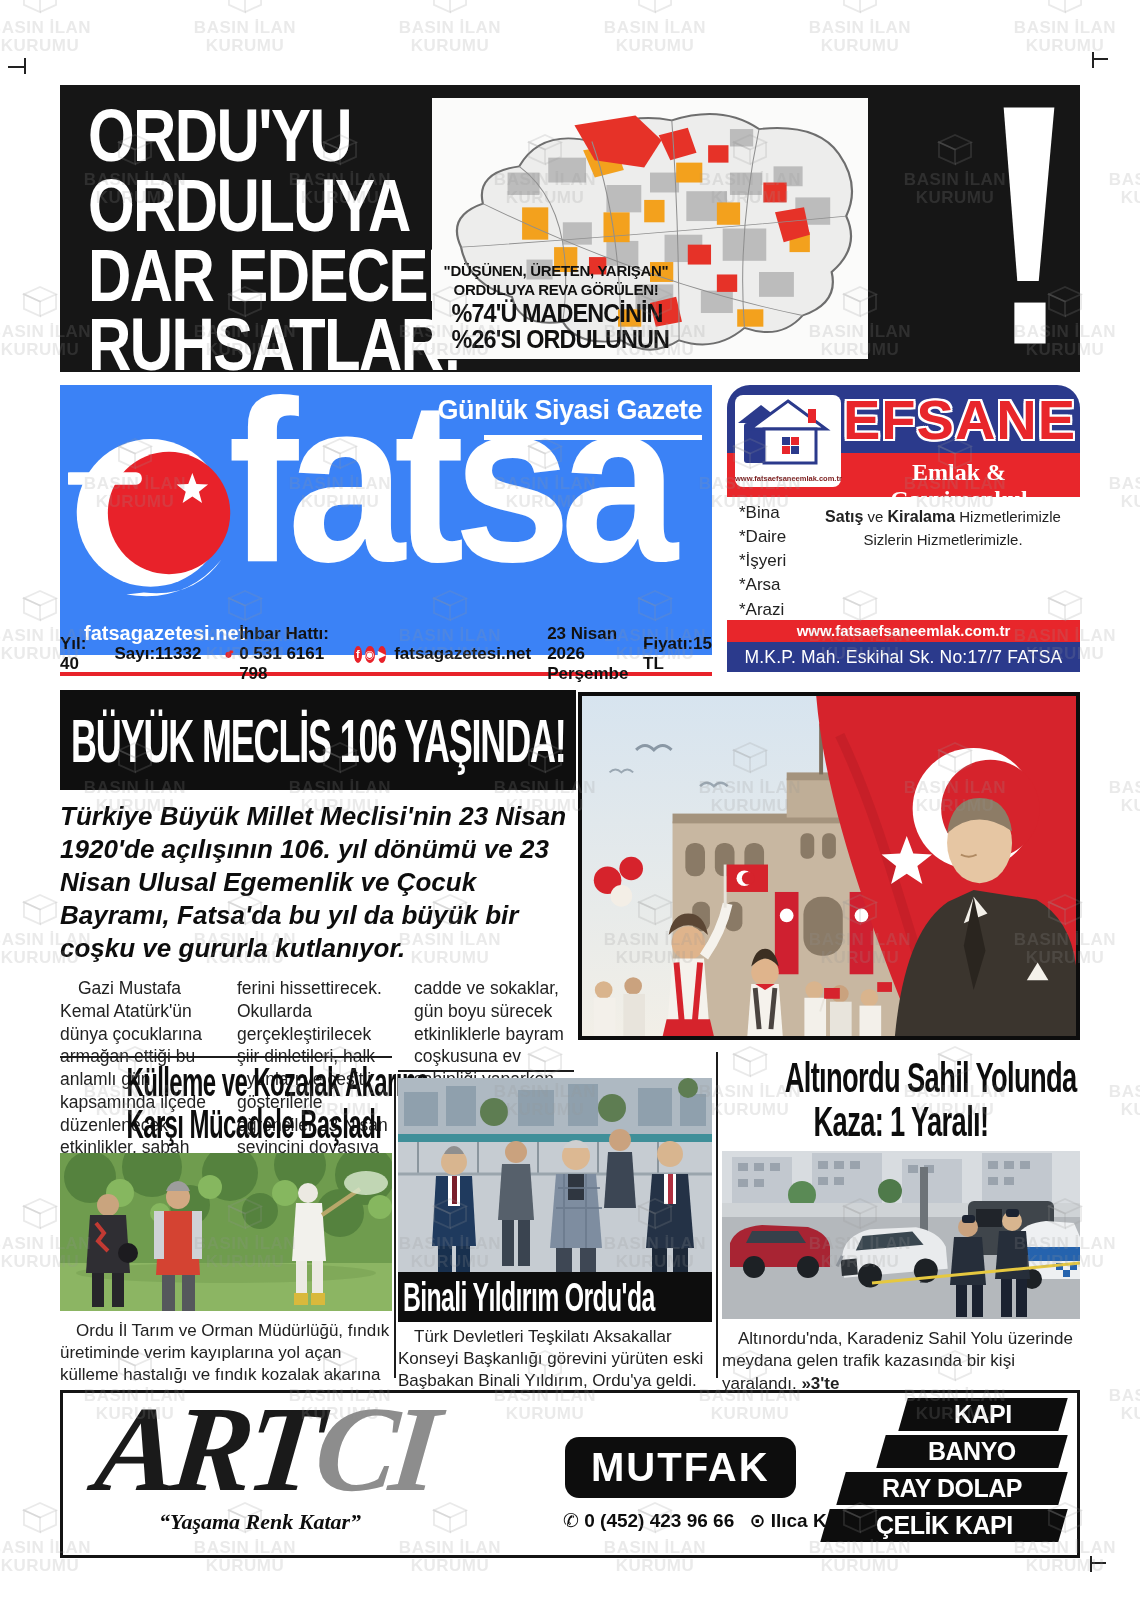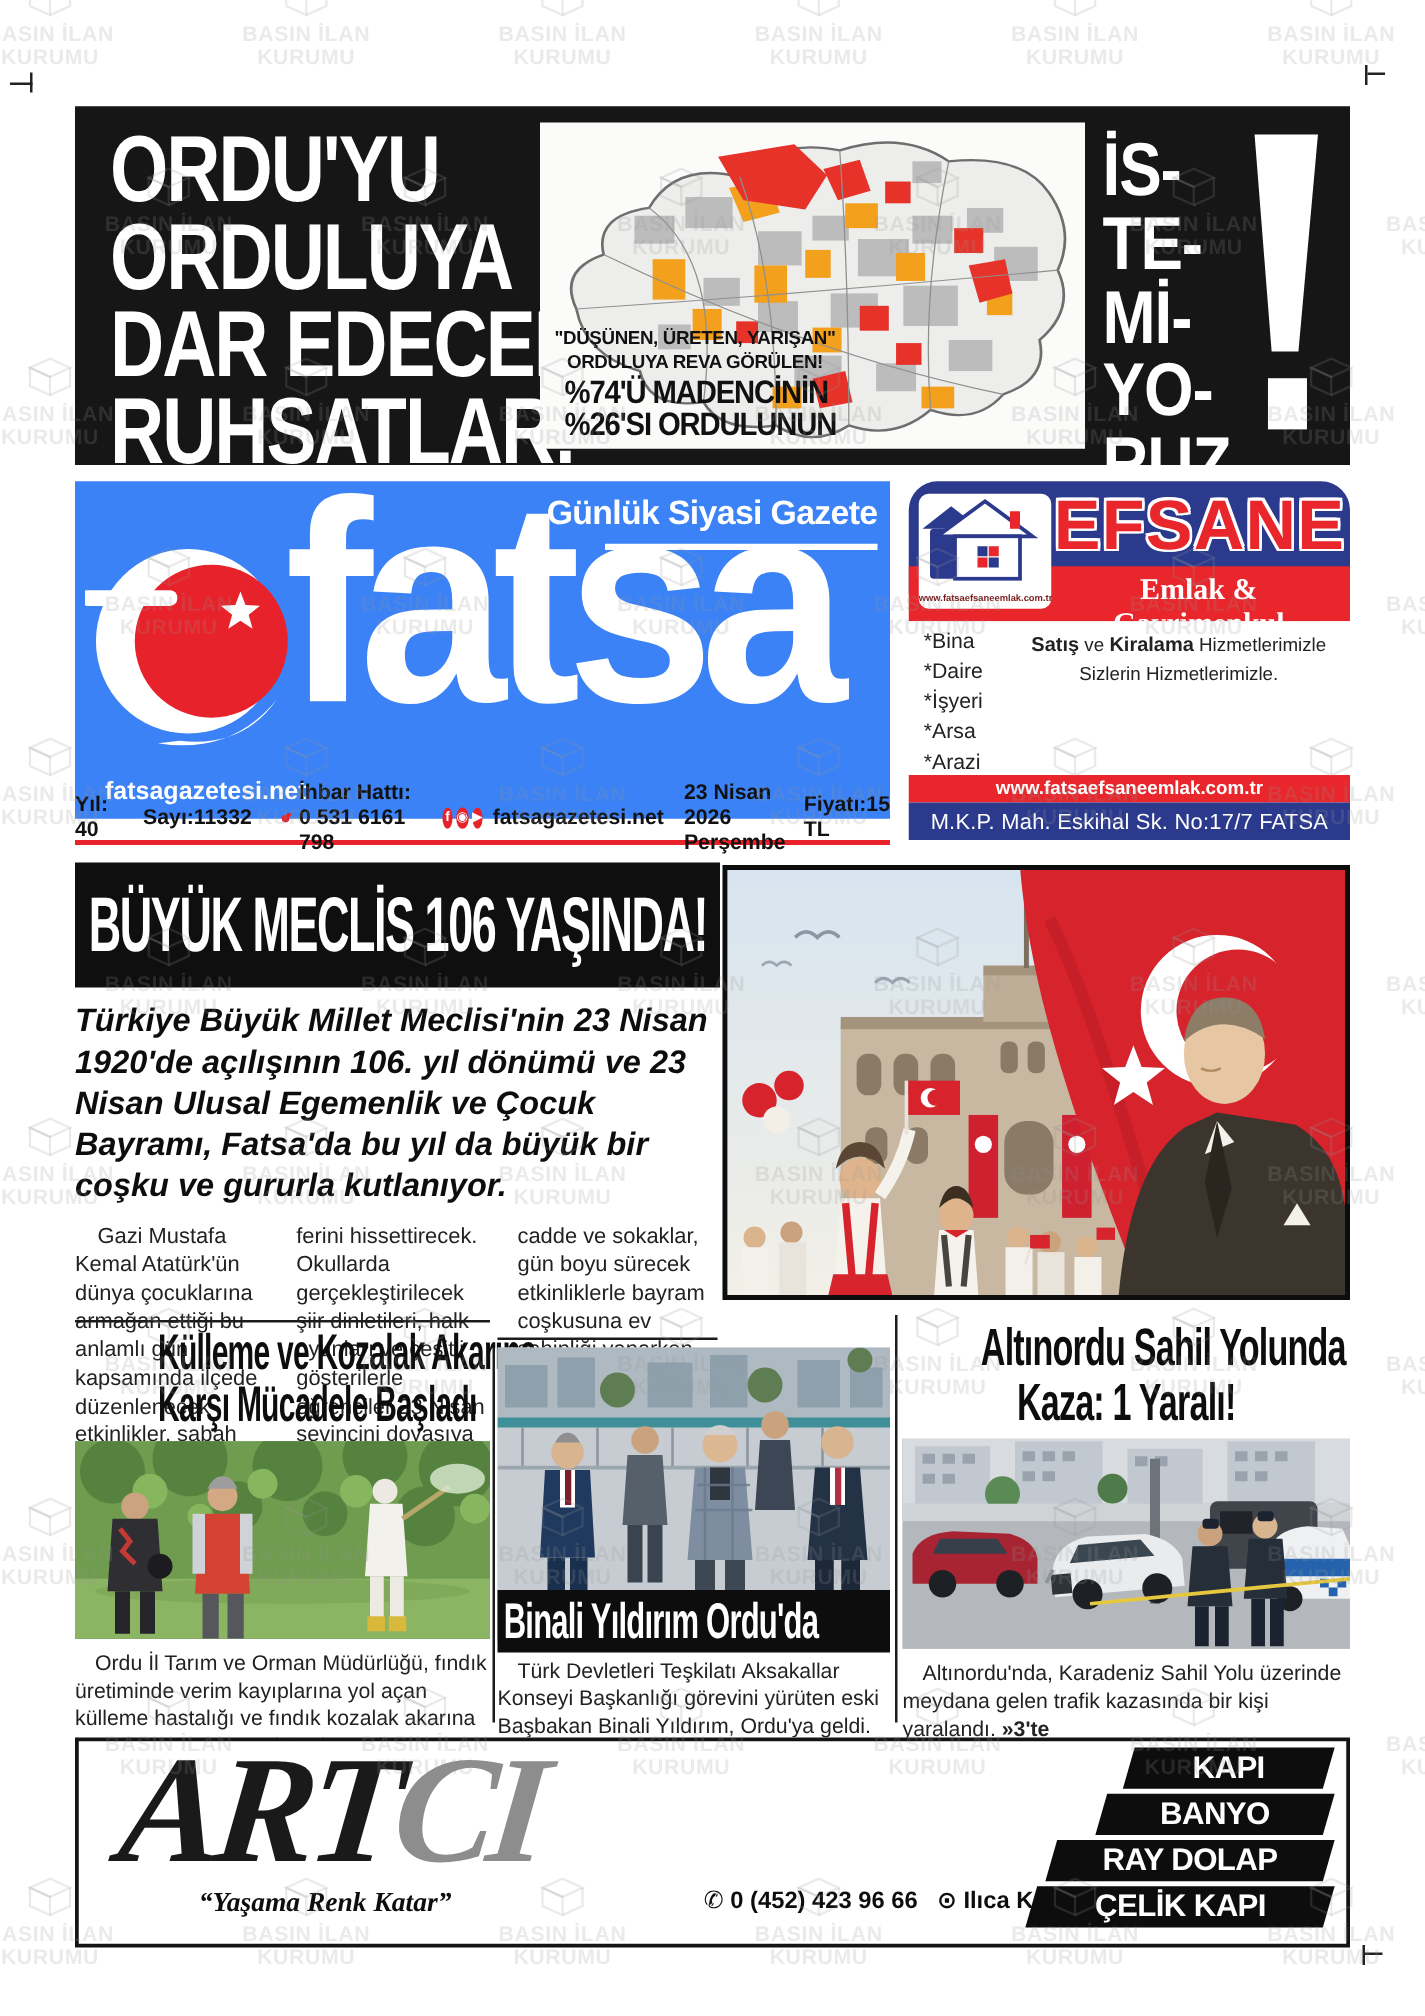--- a/index.html
+++ b/index.html
@@ -979,27 +979,20 @@
         </g>
       </svg>
       <div id="tb-map-caption">
         <div class="tb-q">"DÜŞÜNEN, ÜRETEN, YARIŞAN"</div>
         <div class="tb-q">ORDULUYA REVA GÖRÜLEN!</div>
         <div class="tb-stat">%74'Ü MADENCİNİN</div>
         <div class="tb-stat">%26'SI ORDULUNUN</div>
       </div>
     </div>
 
-    <div id="tb-protest">
-      <div class="tb-syl">İS-</div>
-      <div class="tb-syl">TE-</div>
-      <div class="tb-syl">Mİ-</div>
-      <div class="tb-syl">YO-</div>
-      <div class="tb-syl">RUZ</div>
-    </div>
     <div id="tb-exclam">
       <svg viewBox="0 0 80 245" width="78" height="240">
         <polygon points="14,0 66,0 50,178 28,178" fill="#fff"></polygon>
         <rect x="25" y="200" width="32" height="42" fill="#fff"></rect>
       </svg>
     </div>
   </div>
 
   <div id="masthead" class="abs">
     <svg class="abs" style="left:8px;top:28px;" viewBox="0 0 175 200" width="170" height="196">
@@ -1397,20 +1390,21 @@
       </svg>
     </div>
     <div class="cap">
       <p><span>Altınordu'nda, Karadeniz Sahil Yolu üzerinde meydana gelen trafik kazasında bir kişi yaralandı.</span> <b>»3'te</b></p>
     </div>
   </div>
 
   <div id="artci" class="abs">
     <div id="ar-brand"><span>ART</span><span class="g">CI</span></div>
     <div id="ar-tag">“Yaşama Renk Katar”</div>
+    <div id="ar-box"><span>MUTFAK</span></div>
     <div id="ar-contact">
       <span>✆</span>
       <span>0 (452) 423 96 66</span>
       <span style="margin-left:10px;">⊙</span>
       <span>Ilıca Kavşağı, Fatsa/Ordu</span>
     </div>
     <div id="ar-tags">
       <div class="ar-tag-bar">
           <span>KAPI</span>
         </div>

